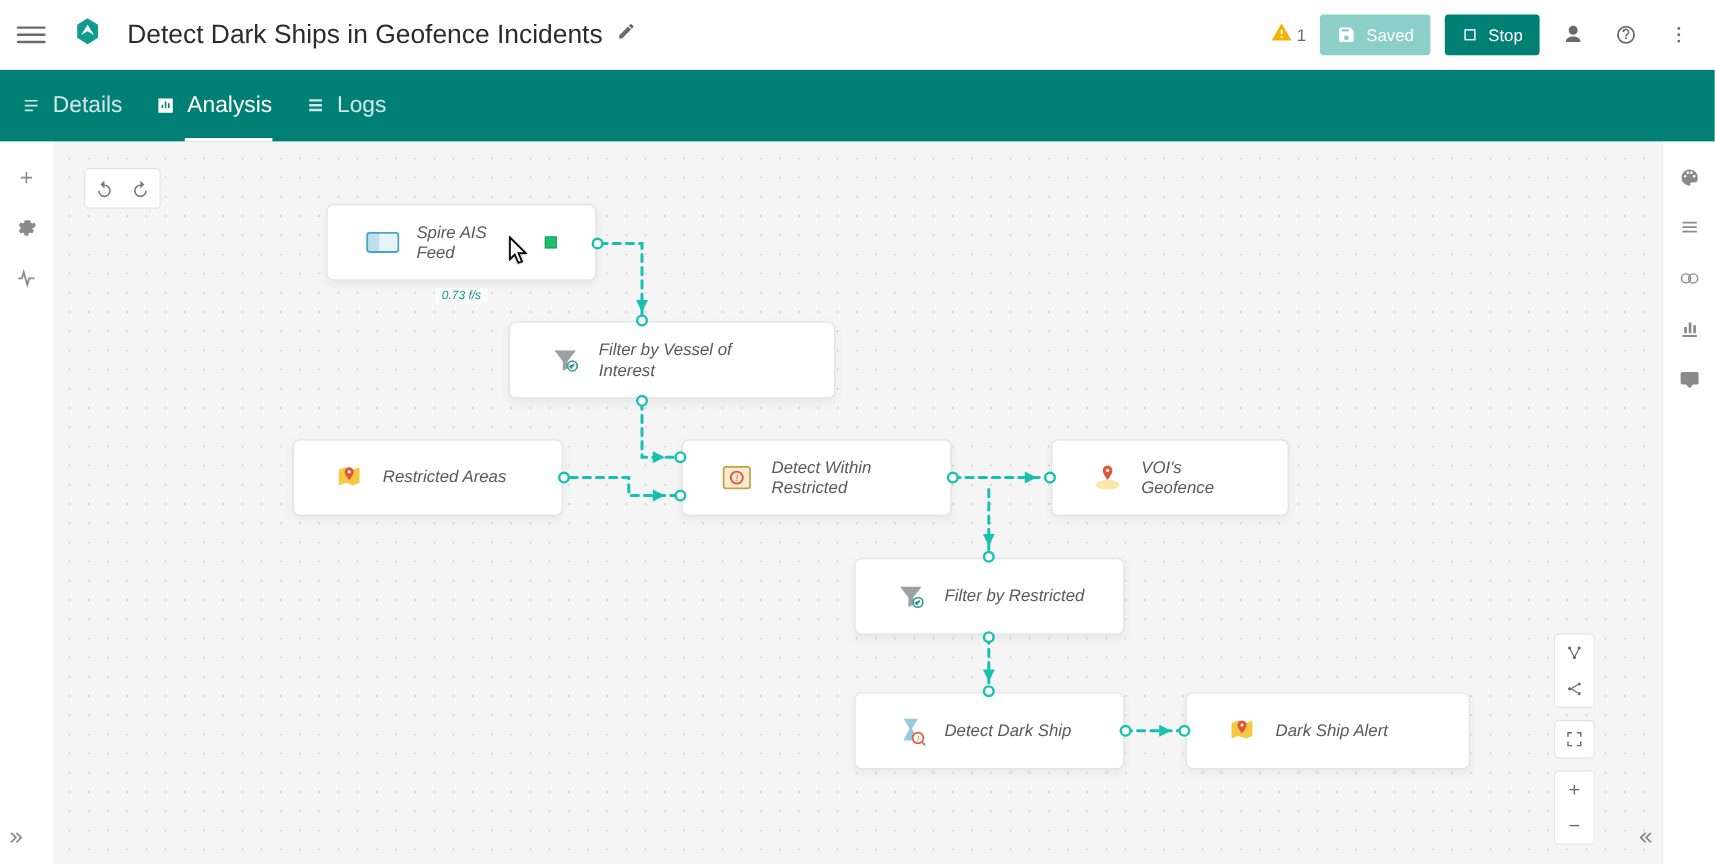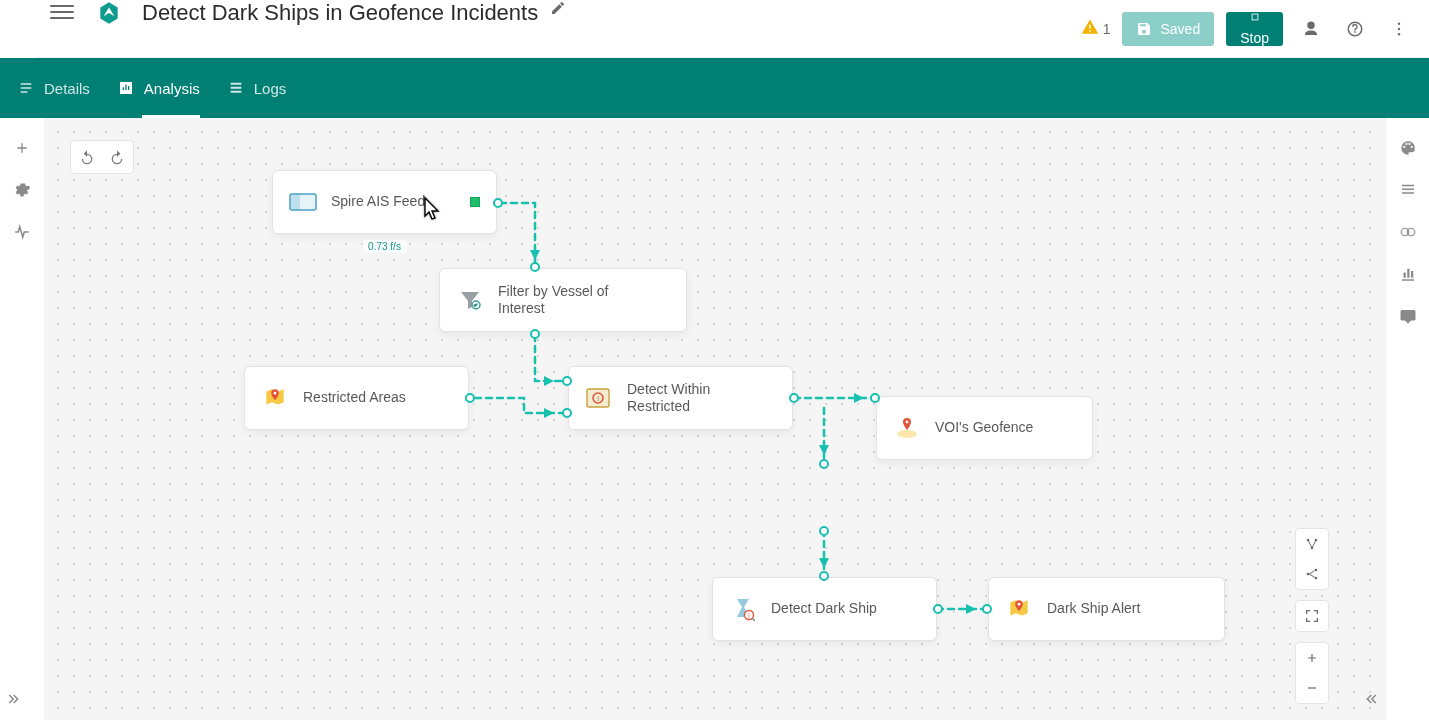--- a/index.html
+++ b/index.html
@@ -1,54 +1,54 @@
 <!DOCTYPE html>
 <html><head>
 <meta charset="utf-8">
 <style>
   * { box-sizing: border-box; margin: 0; padding: 0; }
   html, body { width: 1429px; height: 720px; font-family: -apple-system, "Segoe UI", Helvetica, Arial, sans-serif; background: #fff; overflow: hidden; }
 
   
-  .topbar { position: relative; height: 58px; display: flex; padding: 0 14px; background: #fff; border-bottom: 1px solid #f0f0f0; margin-left: 36px; }
+  .topbar { position: relative; height: 58px; display: flex; align-items: center; padding: 0 14px; background: #fff; border-bottom: 1px solid #f0f0f0; }
   .hamburger { width: 24px; height: 24px; display: flex; flex-direction: column; justify-content: center; gap: 4px; cursor: pointer; }
   .hamburger span { display: block; height: 2px; background: #6a6a6a; border-radius: 1px; }
   .logo { margin: 0 20px 0 22px; color: #0f9b8e; }
   .page-title { font-size: 22px; font-weight: 400; color: #2b2b2b; }
   .edit-icon { margin-left: 12px; color: #6a6a6a; cursor: pointer; }
   .topbar-right { margin-left: auto; display: flex; align-items: center; gap: 12px; }
   .warn-badge { display: flex; align-items: center; gap: 4px; color: #6a6a6a; font-size: 14px; }
   .warn-tri { color: #f2b200; }
   .btn { display: inline-flex; align-items: center; gap: 8px; height: 34px; padding: 0 14px; border-radius: 3px; font-size: 14px; cursor: pointer; border: none; }
   .btn-saved { background: #8ccfc8; color: #fff; }
-  .btn-stop  { background: #007f75; color: #fff; flex-direction: column; }
+  .btn-stop  { background: #007f75; color: #fff; }
   .icon-btn { width: 32px; height: 32px; display: flex; align-items: center; justify-content: center; color: #6a6a6a; cursor: pointer; border-radius: 4px; }
 
   
   .tabbar { height: 60px; background: #007f75; display: flex; align-items: stretch; padding: 0 18px; gap: 28px; }
-  .tab { display: flex; align-items: center; gap: 10px; color: #cfe8e5; font-size: 15px; position: relative; cursor: pointer; }
+  .tab { display: flex; align-items: center; gap: 10px; color: #cfe8e5; font-size: 19px; position: relative; cursor: pointer; }
   .tab.active { color: #fff; }
   .tab.active::after { content: ""; position: absolute; left: 24px; right: 0; bottom: 0; height: 3px; background: #fff; }
 
   
   .main { position: relative; height: calc(720px - 58px - 60px); display: flex; }
   .rail { width: 44px; display: flex; flex-direction: column; align-items: center; gap: 18px; padding-top: 18px; background: #fff; }
   .rail .spacer { flex: 1; }
   .rail-icon { width: 24px; height: 24px; color: #8a8a8a; cursor: pointer; display: flex; align-items: center; justify-content: center; }
 
   .canvas-wrap { flex: 1; position: relative; background: #f5f5f5;
     background-image: radial-gradient(#d6d6d6 1px, transparent 1px);
     background-size: 16px 16px;
     background-position: 6px 6px;
   }
   .history-bar { position: absolute; top: 22px; left: 26px; display: flex; gap: 6px; background: #fff; border: 1px solid #e4e4e4; border-radius: 4px; padding: 4px; z-index: 20; }
   .history-bar .icon-btn { width: 24px; height: 24px; color: #7a7a7a; }
 
   
-  .node { position: absolute; background: #fff; border: 1px solid #e2e2e2; border-radius: 6px; box-shadow: 0 3px 8px rgba(0,0,0,0.06); display: flex; align-items: center; padding: 12px 16px; gap: 14px; cursor: pointer; }
+  .node { position: absolute; background: #fff; border: 1px solid #e2e2e2; border-radius: 6px; box-shadow: 0 3px 8px rgba(0,0,0,0.06); display: flex; align-items: center; padding: 12px 32px; gap: 14px; cursor: pointer; font-style: italic; }
   .node .label { font-size: 14px; color: #595959; line-height: 1.25; }
   .node .icon-box { width: 28px; height: 28px; display: flex; align-items: center; justify-content: center; flex-shrink: 0; }
   .status-sq { width: 10px; height: 10px; background: #1fbf6b; border: 1px solid #17a25a; margin-left: auto; }
   .rate-badge { position: absolute; bottom: -20px; left: 50%; transform: translateX(-50%); font-size: 10px; color: #0f9b8e; background: rgba(255,255,255,0.6); padding: 1px 6px; border-radius: 3px; }
 
   .port { position: absolute; width: 10px; height: 10px; border: 2px solid #18c0b0; background: #fff; border-radius: 50%; z-index: 5; }
 
   svg.connectors { position: absolute; top: 0; left: 0; width: 100%; height: 100%; pointer-events: none; }
   .connector { stroke: #18c0b0; stroke-width: 2.5; fill: none; stroke-dasharray: 6 5; stroke-linecap: round; }
   .arrow { fill: #18c0b0; }
@@ -214,21 +214,21 @@
             <rect x="1" y="4" width="26" height="16" rx="2" fill="#e6f3f9" stroke="#4aa3c7" stroke-width="1.5"></rect>
             <rect x="1" y="4" width="10" height="16" fill="#4aa3c7" opacity=".25"></rect>
           </svg>
       </span>
       <span class="label">Spire AIS Feed</span>
       <span class="status-sq"></span>
       <span class="rate-badge">0.73 f/s</span>
     </div>
     <div class="port" style="left:449px; top:80px;"></div>
 
-    <div class="node" style="left:395px; top:150px; width:248px; height:64px;">
+    <div class="node" style="left:380px; top:150px; width:272px; height:64px;">
       <span class="icon-box">
         <svg width="26" height="24" viewBox="0 0 24 24">
             <path fill="#9aa0a6" d="M3 4h18l-7 9v6l-4 2v-8L3 4z"></path>
             <circle cx="18" cy="17" r="4" fill="#fff" stroke="#3da39a" stroke-width="1.5"></circle>
             <path stroke="#3da39a" stroke-width="1.5" d="M15.5 17l1.5 1.5 2.5-3"></path>
           </svg>
       </span>
       <span class="label" style="max-width:130px;">Filter by Vessel of Interest</span>
     </div>
     <div class="port" style="left:486px; top:144px;"></div>
@@ -253,32 +253,42 @@
             <circle cx="13" cy="13" r="5" fill="none" stroke="#e2573a" stroke-width="1.6"></circle>
             <text x="13" y="16" text-anchor="middle" font-size="8" fill="#e2573a">!</text>
           </svg>
       </span>
       <span class="label">Detect Within Restricted</span>
     </div>
     <div class="port" style="left:518px; top:258px;"></div>
     <div class="port" style="left:518px; top:290px;"></div>
     <div class="port" style="left:745px; top:275px;"></div>
 
-    <div class="node" style="left:832px; top:248px; width:217px; height:64px;margin-top:30px;">
+    <div class="node" style="left:832px; top:248px; width:198px; height:64px;">
       <span class="icon-box">
         <svg width="28" height="26" viewBox="0 0 28 26">
             <ellipse cx="14" cy="19" rx="10" ry="4" fill="#f6c945" opacity=".45"></ellipse>
             <path fill="#e2573a" d="M14 3a4 4 0 0 0-4 4c0 3 4 8 4 8s4-5 4-8a4 4 0 0 0-4-4z"></path>
             <circle cx="14" cy="7" r="1.4" fill="#fff"></circle>
           </svg>
       </span>
       <span class="label">VOI's Geofence</span>
     </div>
     <div class="port" style="left:826px; top:275px;"></div>
 
+    <div class="node" style="left:668px; top:347px; width:225px; height:64px;">
+      <span class="icon-box">
+        <svg width="26" height="24" viewBox="0 0 24 24">
+            <path fill="#9aa0a6" d="M3 4h18l-7 9v6l-4 2v-8L3 4z"></path>
+            <circle cx="18" cy="17" r="4" fill="#fff" stroke="#3da39a" stroke-width="1.5"></circle>
+            <path stroke="#3da39a" stroke-width="1.5" d="M15.5 17l1.5 1.5 2.5-3"></path>
+          </svg>
+      </span>
+      <span class="label">Filter by Restricted</span>
+    </div>
     <div class="port" style="left:775px; top:341px;"></div>
     <div class="port" style="left:775px; top:408px;"></div>
 
     <div class="node" style="left:668px; top:459px; width:225px; height:64px;">
       <span class="icon-box">
         <svg width="24" height="26" viewBox="0 0 24 26">
             <path fill="#6fb8d4" d="M6 3h12l-5 8 5 10H6l5-10L6 3z" opacity=".75"></path>
             <circle cx="18" cy="19" r="4.5" fill="#fff" stroke="#e2573a" stroke-width="1.4"></circle>
             <text x="18" y="22" text-anchor="middle" font-size="7" fill="#e2573a">!</text>
             <line x1="21" y1="22" x2="24" y2="25" stroke="#8a8a8a" stroke-width="1.6"></line>

